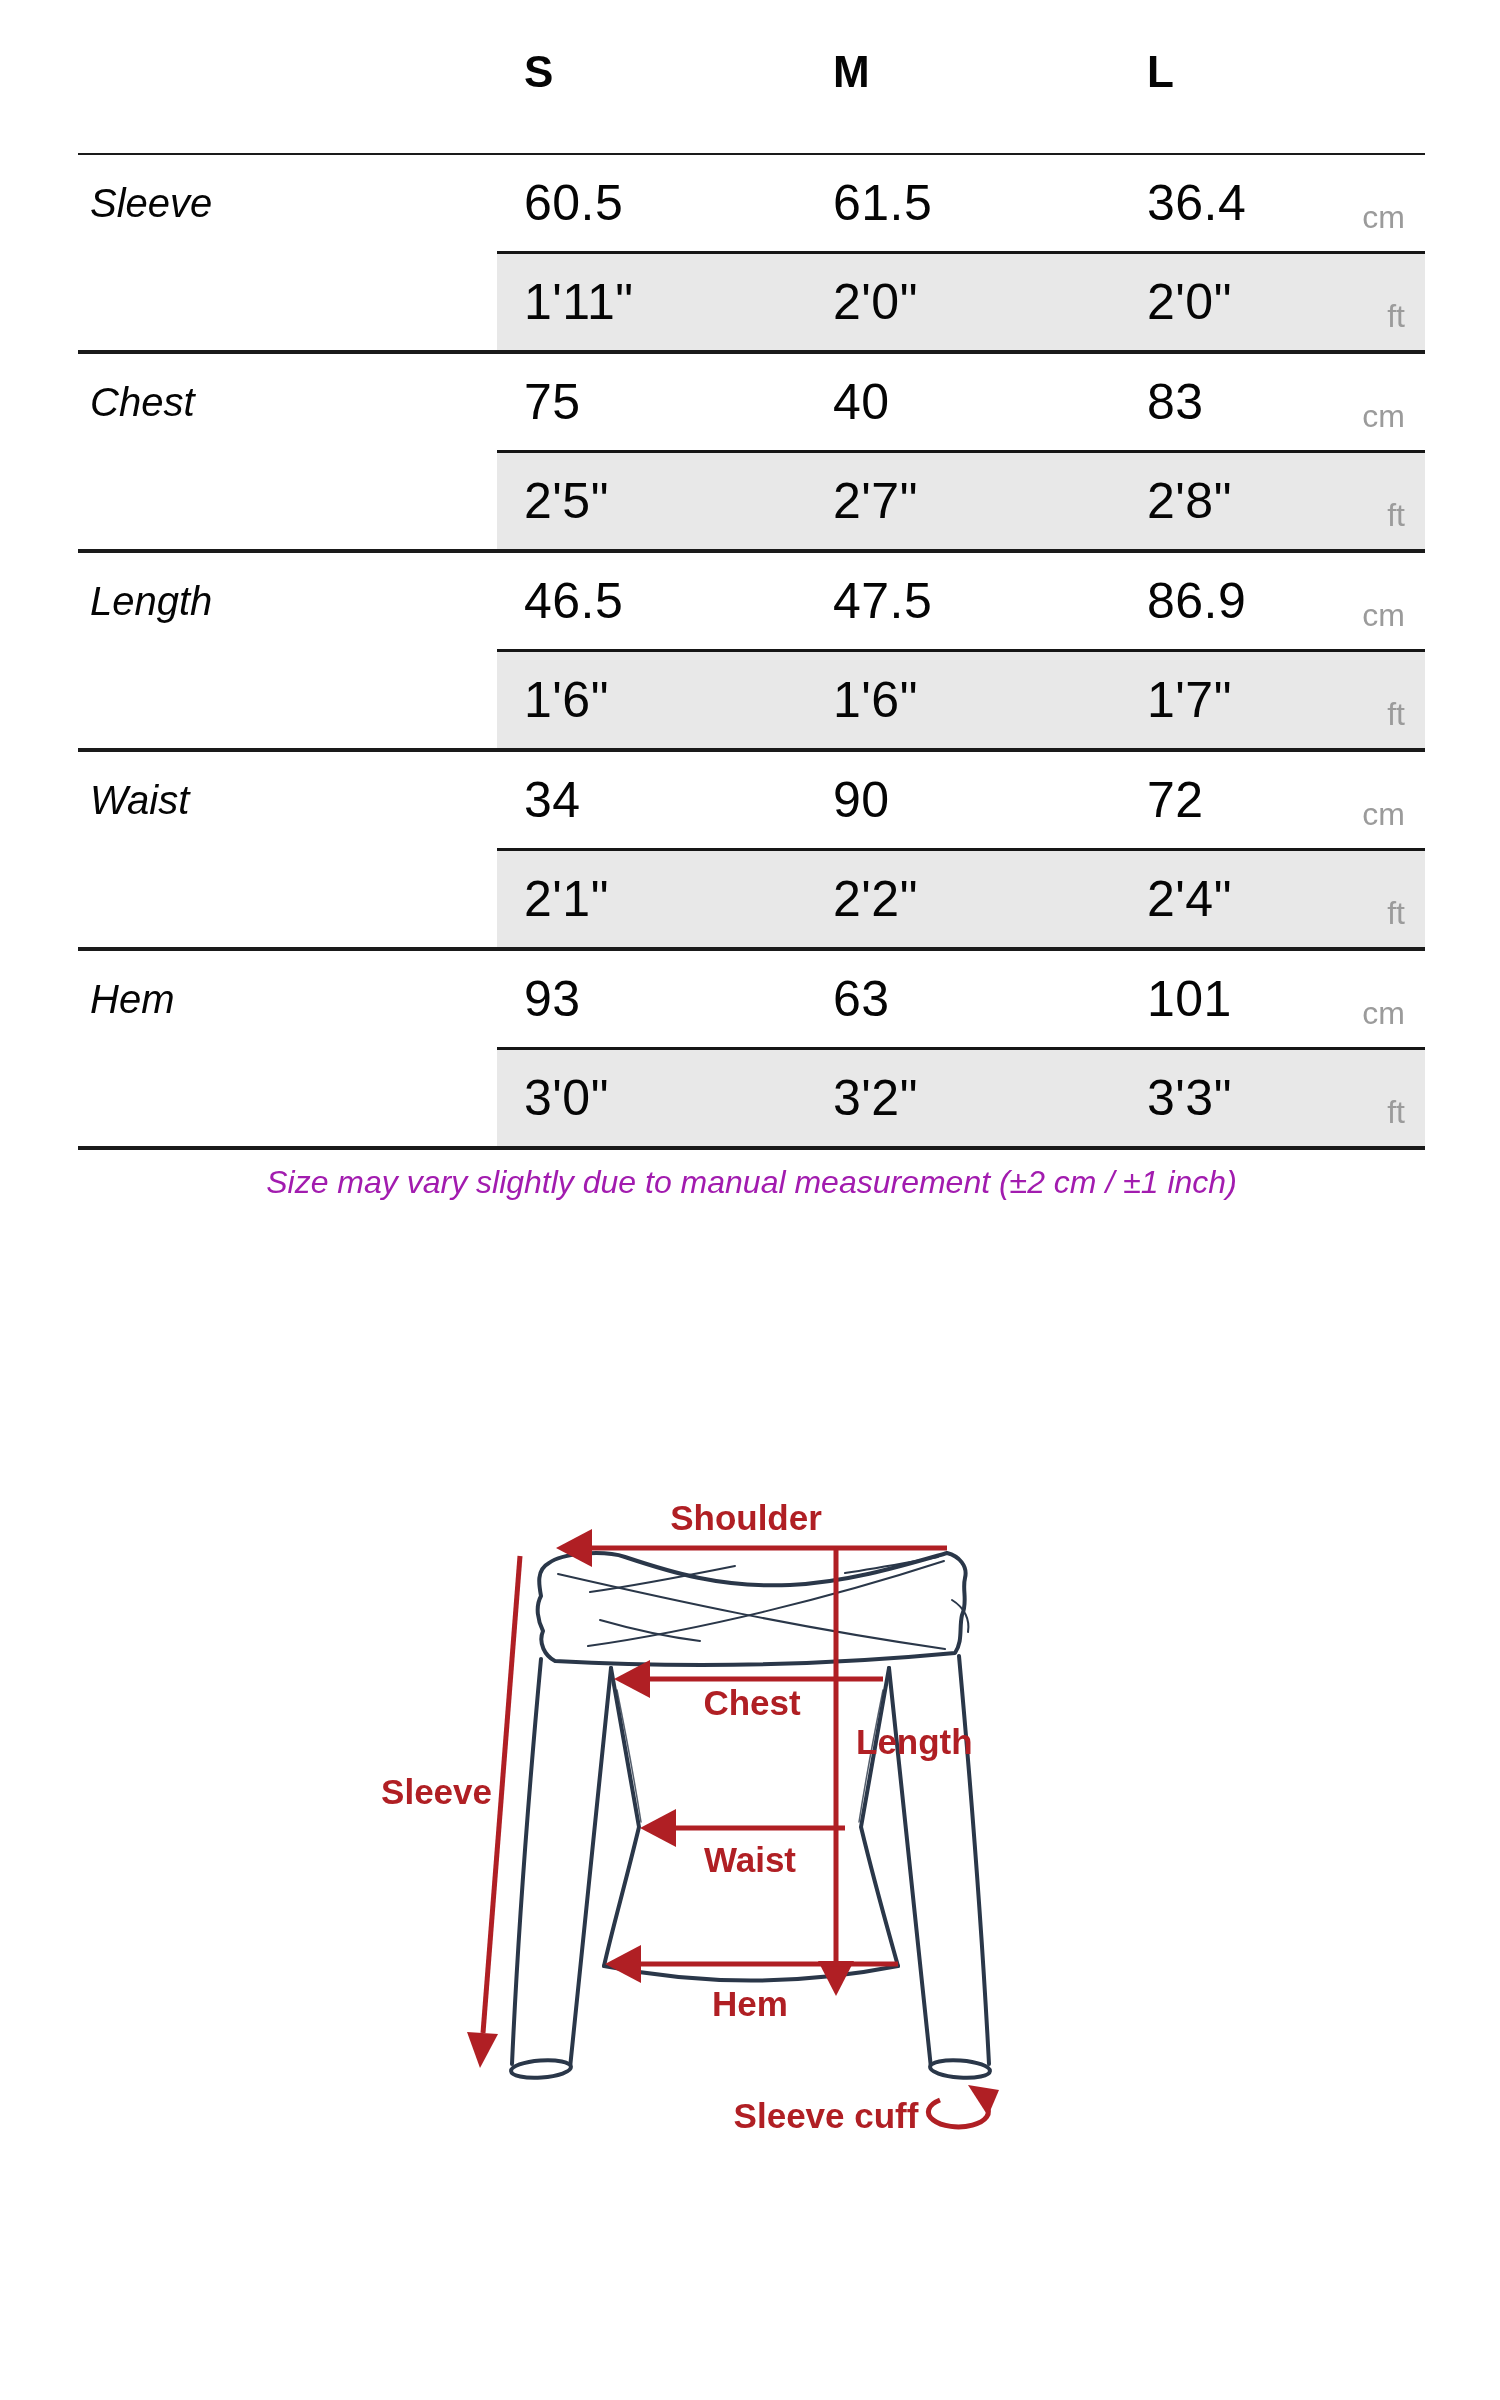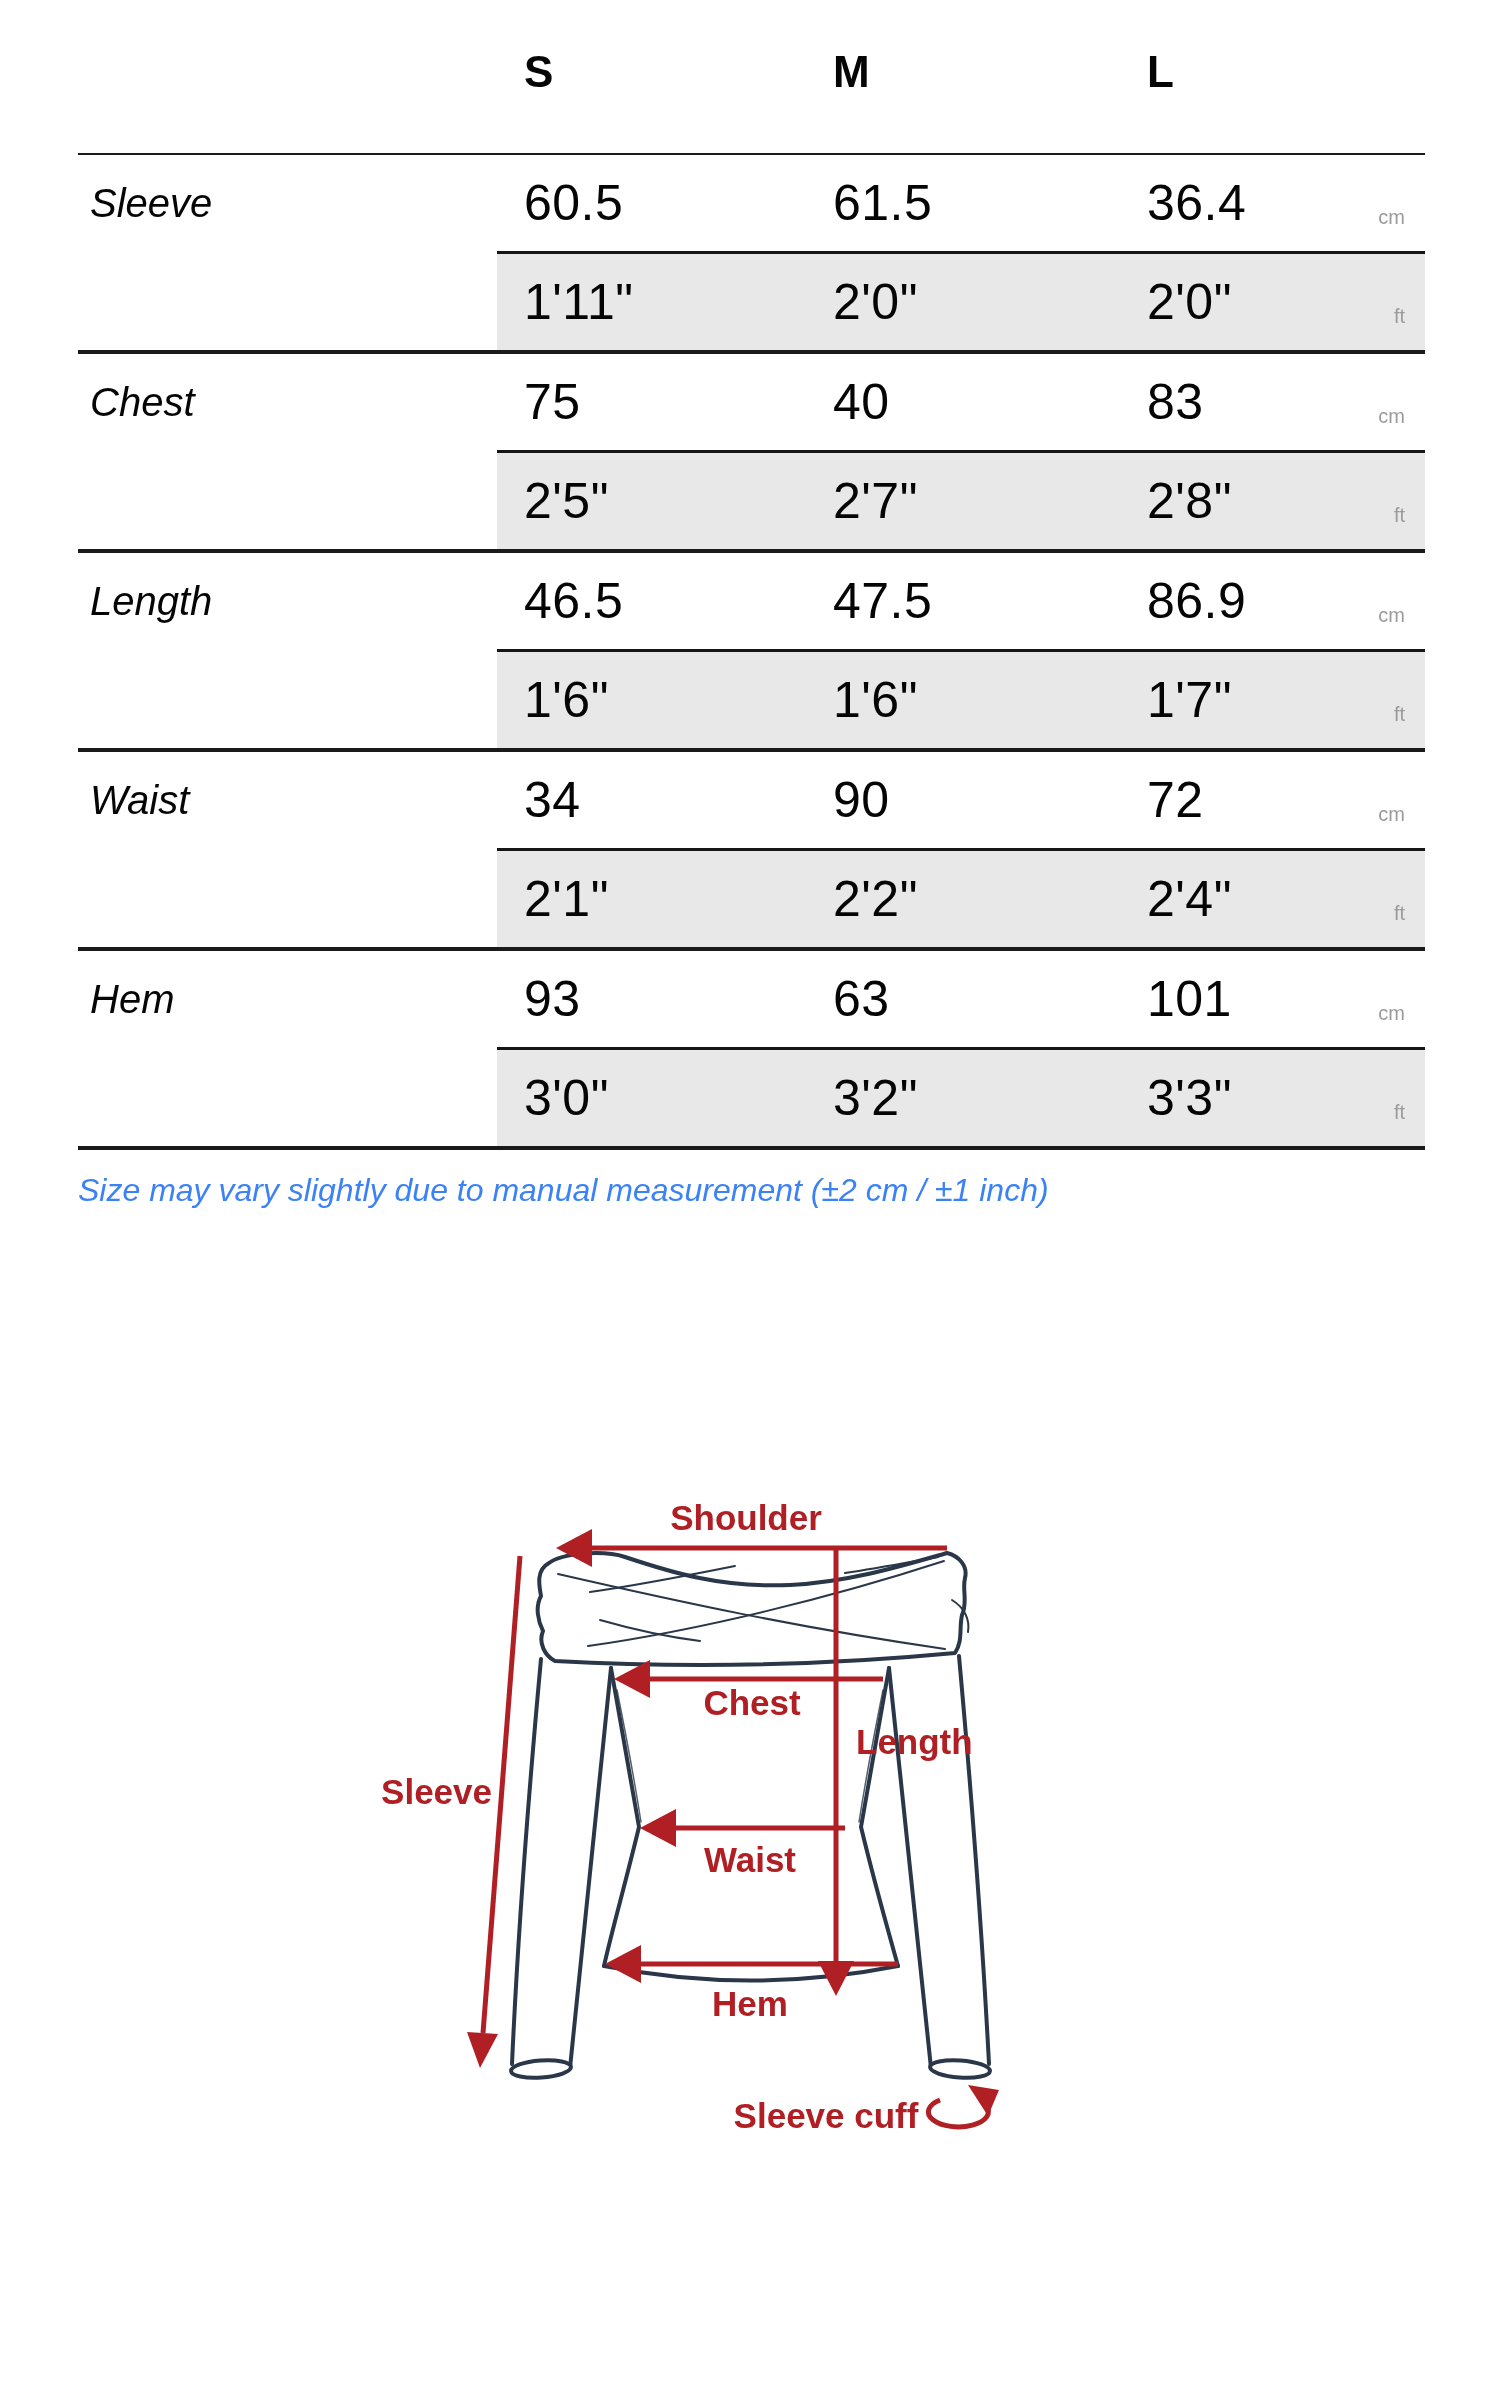--- a/index.html
+++ b/index.html
@@ -13,23 +13,23 @@
              height:155px; align-items:end; border-bottom:2px solid #1a1a1a; }
   .hdr-cell { font-weight:bold; font-size:44px; padding-left:27px; padding-bottom:56px; }
   .grp { border-bottom:4px solid #1a1a1a; }
   .row-cm { display:grid; grid-template-columns:419px 309px 314px 210px 95px;
             height:96px; align-items:center; background:#ffffff; }
   .row-ft { display:grid; grid-template-columns:309px 314px 210px 95px;
             margin-left:419px; height:99px; align-items:center;
             background:#e8e8e8; border-top:3px solid #161616; }
   .lbl { font-style:italic; font-size:40px; padding-left:12px; }
   .val { font-size:50px; padding-left:27px; letter-spacing:0.5px; }
-  .unit { font-size:20px; color:#9b9b9b; text-align:right; padding-right:20px;
+  .unit { font-size:32px; color:#9b9b9b; text-align:right; padding-right:20px;
           transform:translateY(14px); }
-  .note { margin-top:22px; text-align:left; font-style:italic; font-size:32px; color:#3b82f6; }
+  .note { margin-top:14px; text-align:center; font-style:italic; font-size:32px; color:#a21caf; }
 
   
   .diagram { position:absolute; left:340px; top:1470px; }
   .navy-line  { fill:none; stroke:#2a3749; stroke-width:4;   stroke-linecap:round; stroke-linejoin:round; }
   .navy-fill  { fill:#ffffff; stroke:#2a3749; stroke-width:4; stroke-linejoin:round; }
   .navy-thin  { fill:none; stroke:#2a3749; stroke-width:2;   stroke-linecap:round; }
   .navy-hair  { fill:none; stroke:#2a3749; stroke-width:1.5; stroke-linecap:round; opacity:.8; }
   .red-line   { fill:none; stroke:#b01f24; stroke-width:5; }
   .red-fill   { fill:#b01f24; stroke:none; }
   .red-txt    { fill:#b01f24; font-family:"Liberation Sans", sans-serif;

